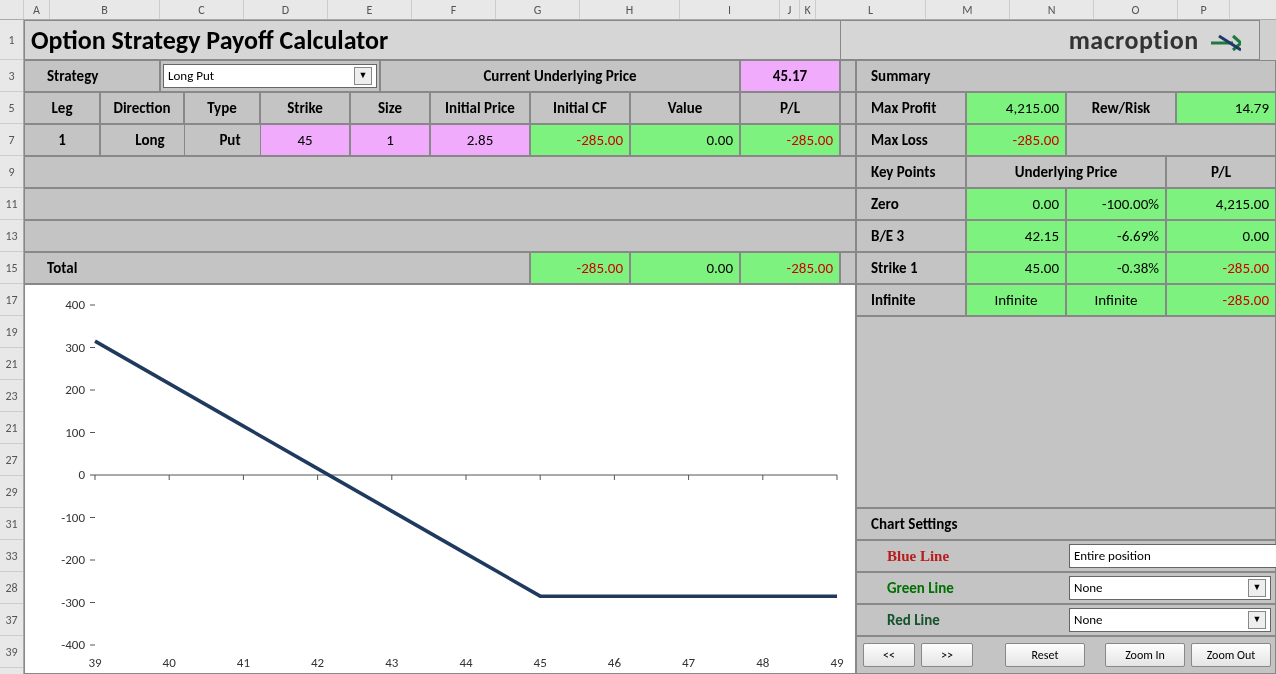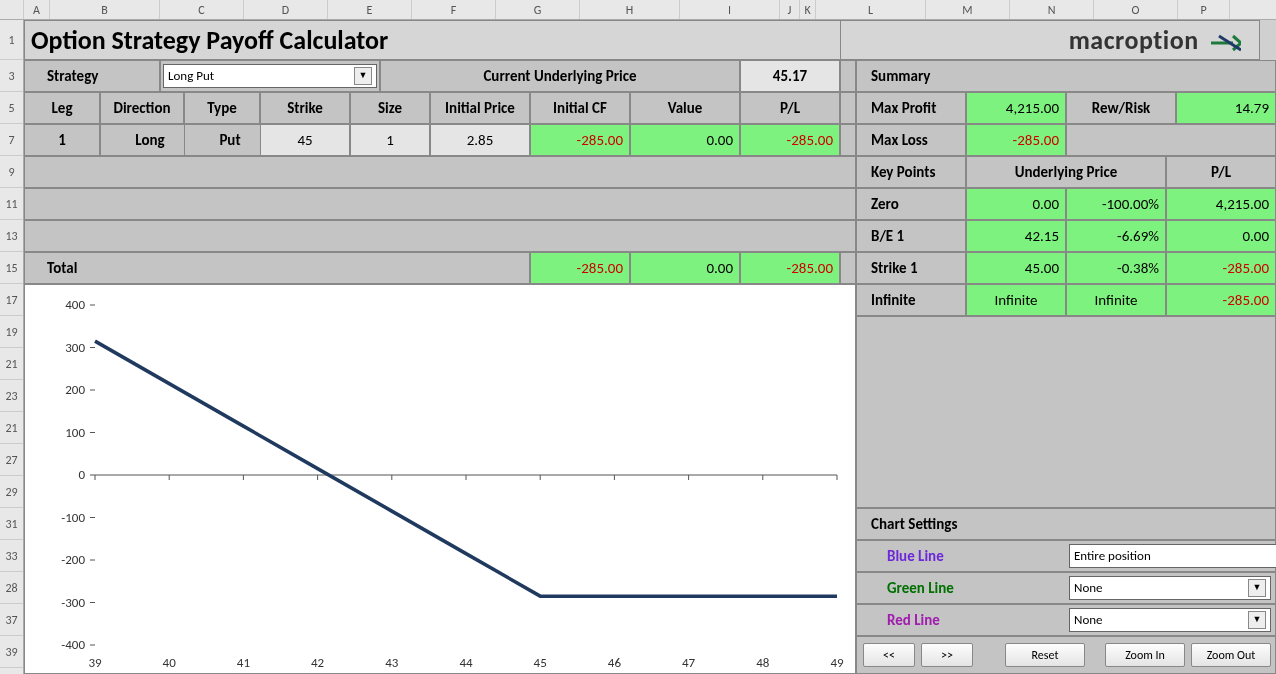--- a/index.html
+++ b/index.html
@@ -16,26 +16,26 @@
 .rowhdrs div.title { height:40px; line-height:40px; }
 
 
 #cells { position:absolute; left:24px; top:20px; }
 
 .cell { position:absolute; border:1px solid #888; background:#c4c4c4; height:32px; line-height:30px; padding:0 6px; font-size:15px; }
 .cell.titlebar { height:40px; line-height:38px; font-size:26px; font-weight:bold; background:#d6d6d6; border:1px solid #888; }
 .cell.hdr { text-align:center; font-weight:bold; background:#c4c4c4; }
 .cell.hdr.left { text-align:left; }
 .cell.val { text-align:right; background:#c4c4c4; }
-.cell.yellow { background:#e5e5e5; }
+.cell.yellow { background:#f0abfc; }
 .cell.green { background:#7ef27e; }
 .neg { color:#cc0000; }
-.blue { color:#6d28d9; font-weight:bold; }
+.blue { color:#b91c1c; font-weight:bold;font-family:Liberation Serif, serif; }
 .greenlbl { color:#007000; font-weight:bold;}
-.redlbl { color:#a21caf; font-weight:bold;}
+.redlbl { color:#14532d; font-weight:bold;}
 .cell.blank { background:#c4c4c4; }
 
 
 .dropdown { background:#fff; border:1px solid #666; height:24px; line-height:22px; padding:0 4px; position:absolute; display:flex; align-items:center; justify-content:space-between; font-size:13px; }
 .dropdown .arrow { width:18px; height:18px; border:1px solid #888; background:#eee; position:relative; text-align:center; font-size:11px; line-height:16px;}
 .dropdown .arrow::after { content:"▼"; font-size:9px; position:relative; top:-1px;}
 
 
 #chartbox { position:absolute; background:#fff; border:1px solid #888; }
 
@@ -153,21 +153,21 @@
     <div class="cell hdr" style="left:942px; top:136px; width:200px;">Underlying Price</div>
     <div class="cell hdr" style="left:1142px; top:136px; width:110px;">P/L</div>
 
     <div class="cell blank" style="left:0px; top:168px; width:832px;"></div>
     <div class="cell hdr left" style="left:832px; top:168px; width:110px; text-indent:8px;">Zero</div>
     <div class="cell val green" style="left:942px; top:168px; width:100px;">0.00</div>
     <div class="cell val green" style="left:1042px; top:168px; width:100px; ">-100.00%</div>
     <div class="cell val green" style="left:1142px; top:168px; width:110px;">4,215.00</div>
 
     <div class="cell blank" style="left:0px; top:200px; width:832px;"></div>
-    <div class="cell hdr left" style="left:832px; top:200px; width:110px; text-indent:8px;">B/E 1</div>
+    <div class="cell hdr left" style="left:832px; top:200px; width:110px; text-indent:8px;">B/E 3</div>
     <div class="cell val green" style="left:942px; top:200px; width:100px;">42.15</div>
     <div class="cell val green" style="left:1042px; top:200px; width:100px; text-align:right;">-6.69%</div>
     <div class="cell val green" style="left:1142px; top:200px; width:110px;">0.00</div>
 
     <div class="cell hdr left" style="left:0px; top:232px; width:506px; text-indent:16px;">Total</div>
     <div class="cell val green" style="left:506px; top:232px; width:100px;"><span class="neg">-285.00</span></div>
     <div class="cell val green" style="left:606px; top:232px; width:110px;">0.00</div>
     <div class="cell val green" style="left:716px; top:232px; width:100px;"><span class="neg">-285.00</span></div>
     <div class="cell blank" style="left:816px; top:232px; width:16px;"></div>
     <div class="cell hdr left" style="left:832px; top:232px; width:110px; text-indent:8px;">Strike 1</div>

